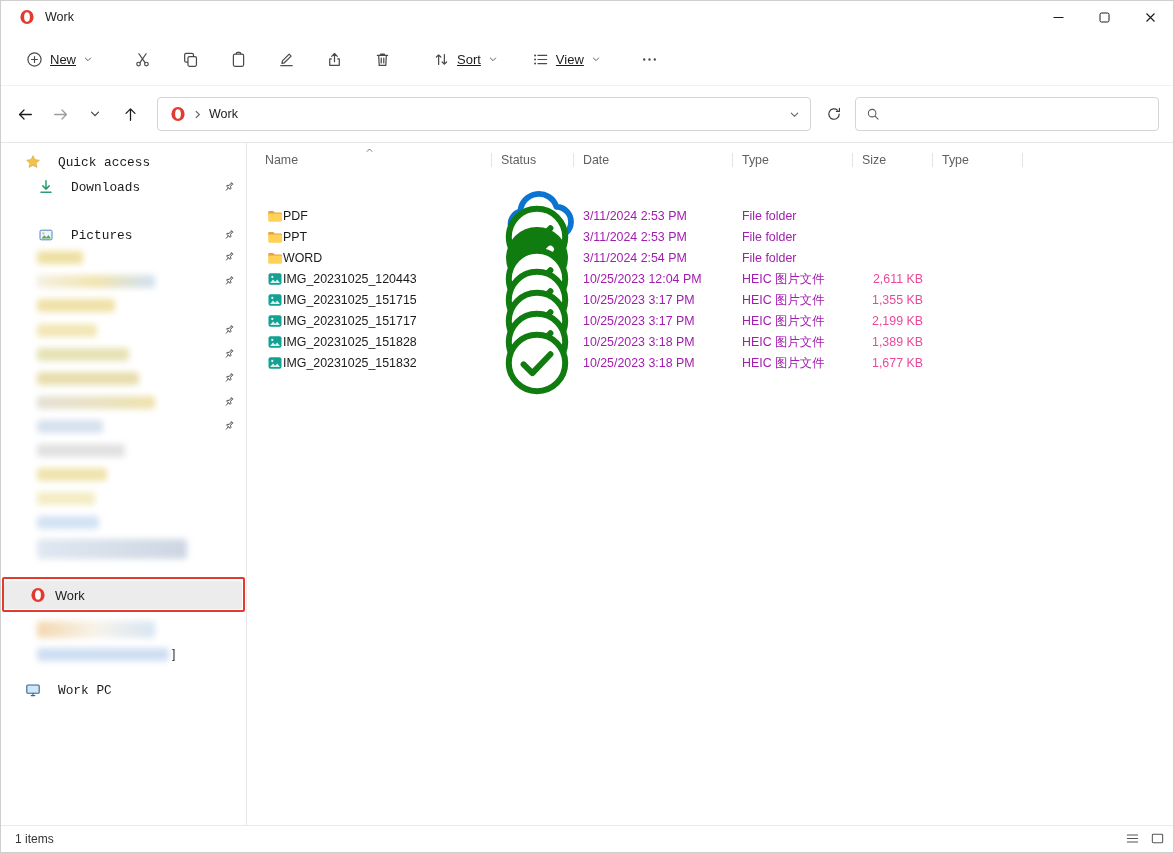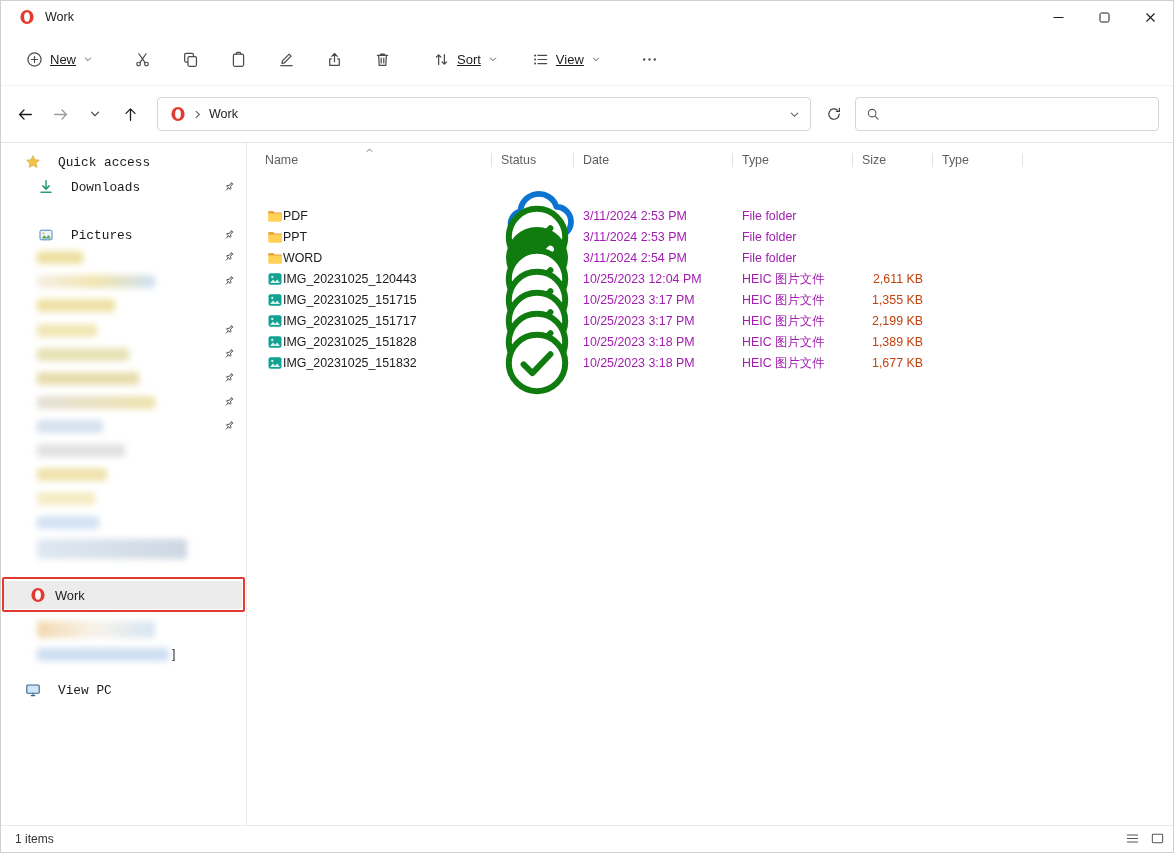--- a/index.html
+++ b/index.html
@@ -51,21 +51,21 @@
   .hcell{position:relative;height:100%;display:flex;align-items:center;}
   .hcell.name{padding-left:18px;}
   .hcell:not(.name){padding-left:9px;}
   .hcell::after{content:"";position:absolute;right:0;top:6px;height:14px;width:1px;background:#e4e4e4;}
   .sort-up{position:absolute;left:118px;top:-1px;color:#5f5f5f;}
   .rows{margin-top:6px;}
   .frow{display:grid;grid-template-columns:245px 82px 159px 120px 80px 90px;height:21px;align-items:center;font-size:12.4px;}
   .cell.name{display:flex;align-items:center;padding-left:20px;overflow:hidden;white-space:nowrap;}
   .cell.status{padding-left:8px;}
   .cell.date,.cell.type{color:#a21caf;padding-left:9px;}
-  .cell.size{color:#c2410c;text-align:right;padding-right:10px;}
+  .cell.size{color:#ec4899;text-align:right;padding-right:10px;}
   .ficon,.sicon{width:16px;height:16px;flex:none;}
 
   
   .statusbar{position:absolute;left:0;right:0;bottom:0;height:26px;border-top:1px solid #eaeaea;display:flex;align-items:center;padding-left:14px;font-size:12px;color:#333;background:#fff;}
   .view-toggles{position:absolute;right:5px;top:2px;display:flex;gap:3px;}
   .vt-btn{width:22px;height:20px;display:flex;align-items:center;justify-content:center;border-radius:3px;}
 </style>
 </head>
 <body>
 
@@ -416,21 +416,21 @@
       </div>
       <div class="work-annotation"></div>
 
       <div class="sb-item lvl0" style="top:535px">
         <span class="sb-ic">
             <svg viewBox="0 0 16 16" stroke-linecap="round">
               <rect x="1.8" y="3" width="12.4" height="8.2" rx="1" fill="#cfe6f7" stroke="#39618f" stroke-width="1.1"></rect>
               <path d="M6.2 13.6h3.6M8 11.2v2.4" stroke="#39618f" stroke-width="1.1"></path>
             </svg>
           </span>
-        <span>View PC</span>
+        <span>Work PC</span>
       </div>
     </div>
 
     <div class="content">
       <div class="cols">
         <div class="hcell name">
           <svg class="sort-up" width="9" height="9" viewBox="0 0 12 12">
               <path d="M2.5 7.5L6 4l3.5 3.5" fill="none" stroke="currentColor" stroke-width="1.2"></path>
             </svg>
           <span>Name</span>

